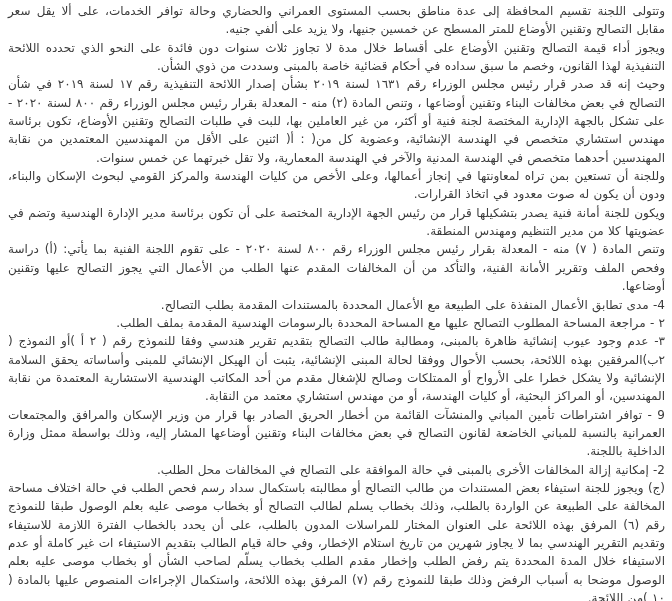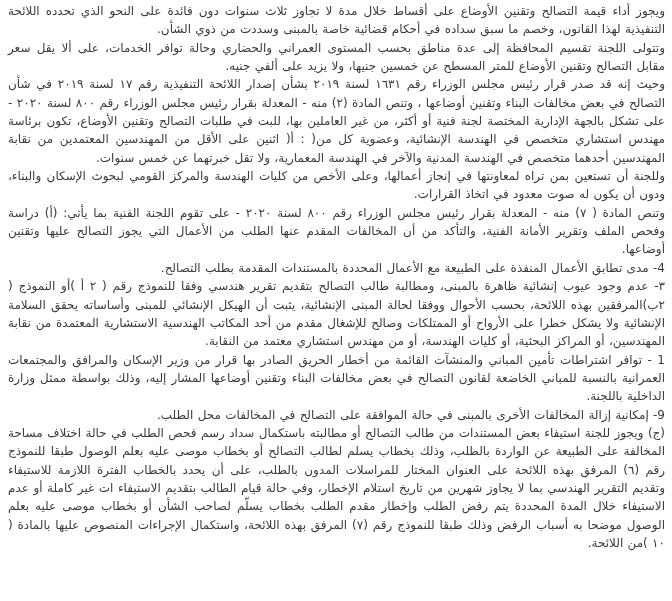--- a/index.html
+++ b/index.html
@@ -31,24 +31,26 @@
     padding: 0;
     text-align: justify;
     word-spacing: 0.5px;
   }
 </style>
 </head>
 <body>
 
 <main class="doc" dir="rtl">
   <div>
+      <p class="para">وتتولى اللجنة تقسيم المحافظة إلى عدة مناطق بحسب المستوى العمراني والحضاري وحالة توافر الخدمات، على ألا يقل سعر مقابل التصالح وتقنين الأوضاع للمتر المسطح عن خمسين جنيها، ولا يزيد على ألفي جنيه.</p>
       <p class="para">ويجوز أداء قيمة التصالح وتقنين الأوضاع على أقساط خلال مدة لا تجاوز ثلاث سنوات دون فائدة على النحو الذي تحدده اللائحة التنفيذية لهذا القانون، وخصم ما سبق سداده في أحكام قضائية خاصة بالمبنى وسددت من ذوي الشأن.</p>
-      <p class="para">وتتولى اللجنة تقسيم المحافظة إلى عدة مناطق بحسب المستوى العمراني والحضاري وحالة توافر الخدمات، على ألا يقل سعر مقابل التصالح وتقنين الأوضاع للمتر المسطح عن خمسين جنيها، ولا يزيد على ألفي جنيه.</p>
       <p class="para">وحيث إنه قد صدر قرار رئيس مجلس الوزراء رقم ١٦٣١ لسنة ٢٠١٩ بشأن إصدار اللائحة التنفيذية رقم ١٧ لسنة ٢٠١٩ في شأن التصالح في بعض مخالفات البناء وتقنين أوضاعها ، وتنص المادة (٢) منه - المعدلة بقرار رئيس مجلس الوزراء رقم ٨٠٠ لسنة ٢٠٢٠ - على تشكل بالجهة الإدارية المختصة لجنة فنية أو أكثر، من غير العاملين بها، للبت في طلبات التصالح وتقنين الأوضاع، تكون برئاسة مهندس استشاري متخصص في الهندسة الإنشائية، وعضوية كل من( : أ( اثنين على الأقل من المهندسين المعتمدين من نقابة المهندسين أحدهما متخصص في الهندسة المدنية والآخر في الهندسة المعمارية، ولا تقل خبرتهما عن خمس سنوات.</p>
       <p class="para">وللجنة أن تستعين بمن تراه لمعاونتها في إنجاز أعمالها، وعلى الأخص من كليات الهندسة والمركز القومي لبحوث الإسكان والبناء، ودون أن يكون له صوت معدود في اتخاذ القرارات.</p>
+      <p class="para">ويكون للجنة أمانة فنية يصدر بتشكيلها قرار من رئيس الجهة الإدارية المختصة على أن تكون برئاسة مدير الإدارة الهندسية وتضم في عضويتها كلا من مدير التنظيم ومهندس المنطقة.</p>
       <p class="para">وتنص المادة ( ٧) منه - المعدلة بقرار رئيس مجلس الوزراء رقم ٨٠٠ لسنة ٢٠٢٠ - على تقوم اللجنة الفنية بما يأتي: (أ) دراسة وفحص الملف وتقرير الأمانة الفنية، والتأكد من أن المخالفات المقدم عنها الطلب من الأعمال التي يجوز التصالح عليها وتقنين أوضاعها.</p>
       <p class="para">4- مدى تطابق الأعمال المنفذة على الطبيعة مع الأعمال المحددة بالمستندات المقدمة بطلب التصالح.</p>
+      <p class="para">٢ - مراجعة المساحة المطلوب التصالح عليها مع المساحة المحددة بالرسومات الهندسية المقدمة بملف الطلب.</p>
       <p class="para">٣- عدم وجود عيوب إنشائية ظاهرة بالمبنى، ومطالبة طالب التصالح بتقديم تقرير هندسي وفقا للنموذج رقم ( ٢ أ )أو النموذج ( ٢ب)المرفقين بهذه اللائحة، بحسب الأحوال ووفقا لحالة المبنى الإنشائية، يثبت أن الهيكل الإنشائي للمبنى وأساساته يحقق السلامة الإنشائية ولا يشكل خطرا على الأرواح أو الممتلكات وصالح للإشغال مقدم من أحد المكاتب الهندسية الاستشارية المعتمدة من نقابة المهندسين، أو المراكز البحثية، أو كليات الهندسة، أو من مهندس استشاري معتمد من النقابة.</p>
-      <p class="para">1 - توافر اشتراطات تأمين المباني والمنشآت القائمة من أخطار الحريق الصادر بها قرار من وزير الإسكان والمرافق والمجتمعات العمرانية بالنسبة للمباني الخاضعة لقانون التصالح في بعض مخالفات البناء وتقنين أوضاعها المشار إليه، وذلك بواسطة ممثل وزارة الداخلية باللجنة.</p>
-      <p class="para">9- إمكانية إزالة المخالفات الأخرى بالمبنى في حالة الموافقة على التصالح في المخالفات محل الطلب.</p>
+      <p class="para">9 - توافر اشتراطات تأمين المباني والمنشآت القائمة من أخطار الحريق الصادر بها قرار من وزير الإسكان والمرافق والمجتمعات العمرانية بالنسبة للمباني الخاضعة لقانون التصالح في بعض مخالفات البناء وتقنين أوضاعها المشار إليه، وذلك بواسطة ممثل وزارة الداخلية باللجنة.</p>
+      <p class="para">2- إمكانية إزالة المخالفات الأخرى بالمبنى في حالة الموافقة على التصالح في المخالفات محل الطلب.</p>
       <p class="para">(ج) ويجوز للجنة استيفاء بعض المستندات من طالب التصالح أو مطالبته باستكمال سداد رسم فحص الطلب في حالة اختلاف مساحة المخالفة على الطبيعة عن الواردة بالطلب، وذلك بخطاب يسلم لطالب التصالح أو بخطاب موصى عليه بعلم الوصول طبقا للنموذج رقم (٦) المرفق بهذه اللائحة على العنوان المختار للمراسلات المدون بالطلب، على أن يحدد بالخطاب الفترة اللازمة للاستيفاء وتقديم التقرير الهندسي بما لا يجاوز شهرين من تاريخ استلام الإخطار، وفي حالة قيام الطالب بتقديم الاستيفاء ات غير كاملة أو عدم الاستيفاء خلال المدة المحددة يتم رفض الطلب وإخطار مقدم الطلب بخطاب يسلّم لصاحب الشأن أو بخطاب موصى عليه بعلم الوصول موضحا به أسباب الرفض وذلك طبقا للنموذج رقم (٧) المرفق بهذه اللائحة، واستكمال الإجراءات المنصوص عليها بالمادة ( ١٠ )من اللائحة.</p>
     </div>
 </main>
 
 </body></html>

